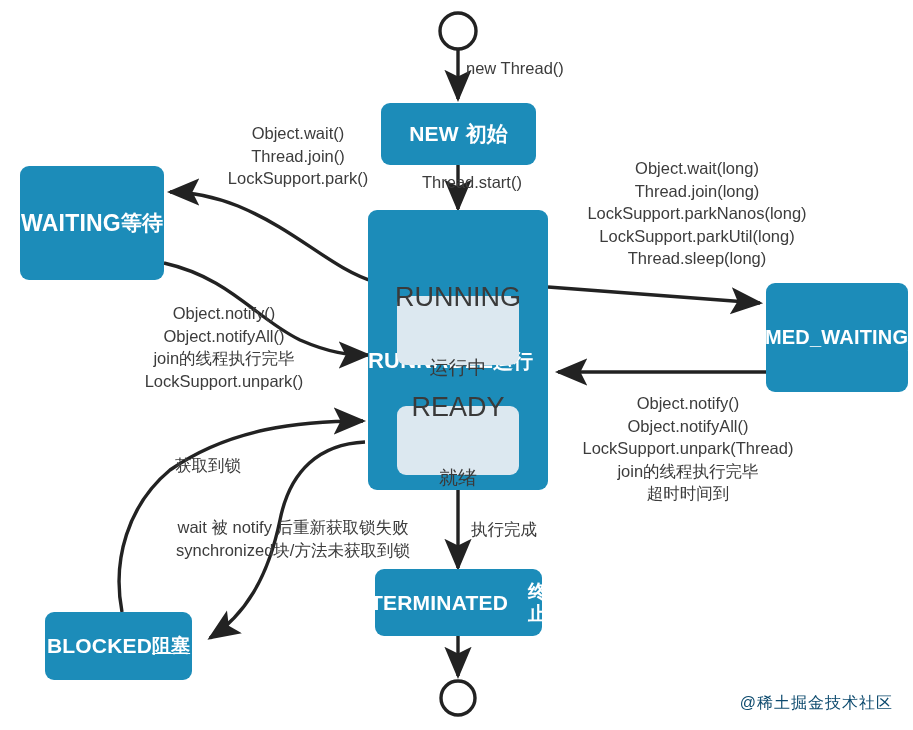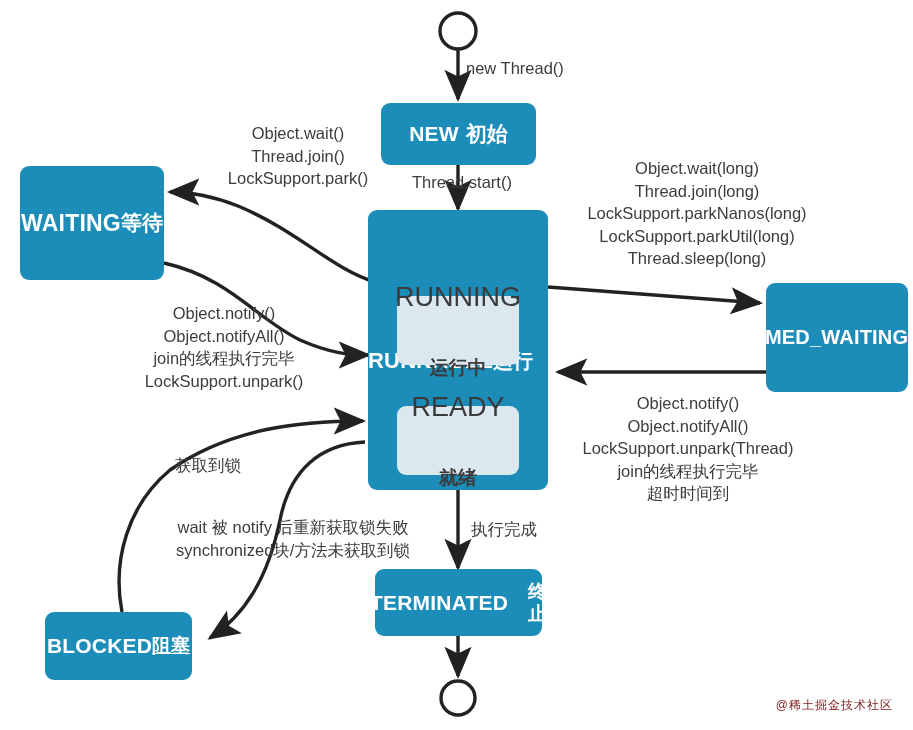--- a/index.html
+++ b/index.html
@@ -52,40 +52,40 @@
     display: flex;
     flex-direction: column;
     align-items: center;
     justify-content: center;
     text-align: center;
     line-height: 1.15;
     box-sizing: border-box;
     z-index: 4;
   }
   .subnode .en { font-weight: normal; font-size: 27px; }
-  .subnode .cn { font-weight: bold; font-size: 19px; margin-top: 44px; }
+  .subnode .cn { font-weight: normal; font-size: 19px; margin-top: 44px; }
 
   .edge-label {
     position: absolute;
     color: #3c3c3c;
     font-size: 16.5px;
     line-height: 1.37;
     white-space: pre;
     z-index: 5;
     font-family: "Liberation Sans", "DejaVu Sans", sans-serif;
   }
   .edge-label.center { text-align: center; }
   .edge-label.left { text-align: left; }
 
   .watermark {
     position: absolute;
     right: 20px;
     bottom: 16px;
-    color: #7f1d1d;
-    font-size: 12px;
+    color: #0c4a6e;
+    font-size: 16px;
     letter-spacing: 1px;
     z-index: 6;
   }
 </style>
 </head>
 <body>
 
 <div id="canvas">
 
   <svg class="edges" viewBox="0 0 913 730">
@@ -162,21 +162,21 @@
     <span class="cn" style="font-size:19px;text-decoration:underline;">阻塞</span>
   </div>
 
   <div class="node" style="left:375px; top:569px; width:167px; height:67px; font-size:21px;gap:20px;">
     <span class="en">TERMINATED</span>
     <span class="cn" style="font-size:19px;">终止</span>
   </div>
 
   <div class="edge-label left" style="left:466px; top:57px;">new Thread()</div>
 
-  <div class="edge-label left" style="left:412px; top:171px;text-align:right;">Thread.start()</div>
+  <div class="edge-label left" style="left:422px; top:171px;text-align:right;">Thread.start()</div>
 
   <div class="edge-label center" style="left:193px; top:122px; width:210px;">Object.wait()
 Thread.join()
 LockSupport.park()</div>
 
   <div class="edge-label center" style="left:96px; top:302px; width:256px;">Object.notify()
 Object.notifyAll()
 join的线程执行完毕
 LockSupport.unpark()</div>
 

